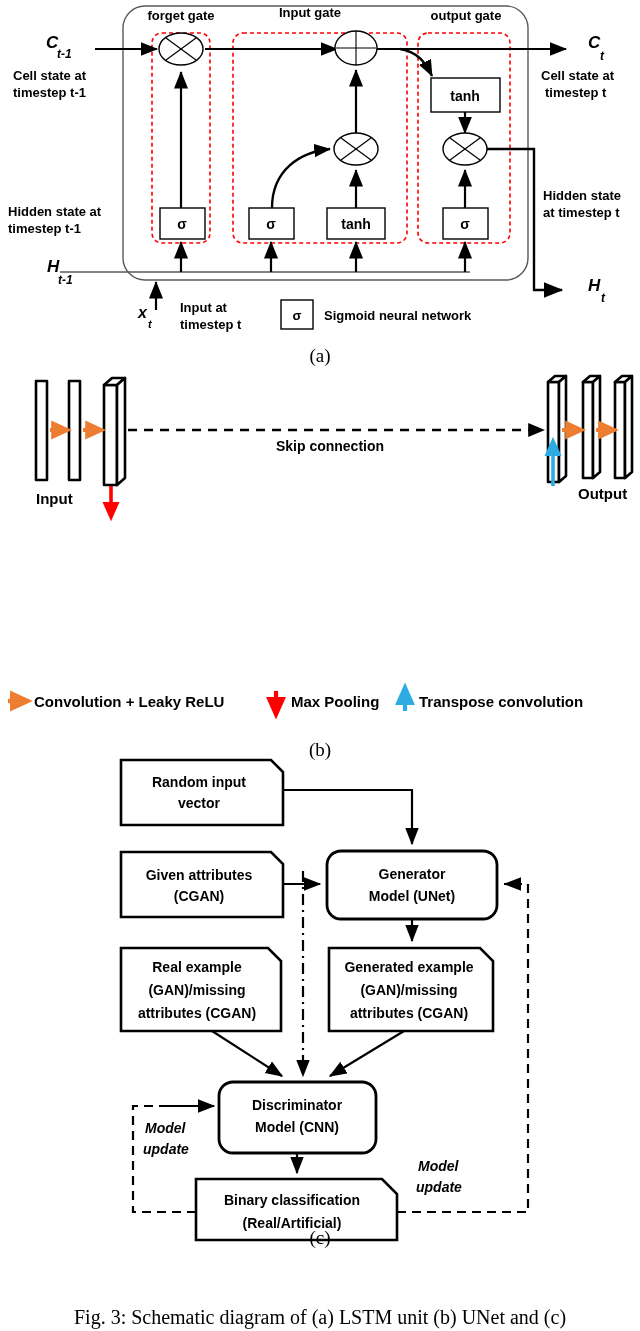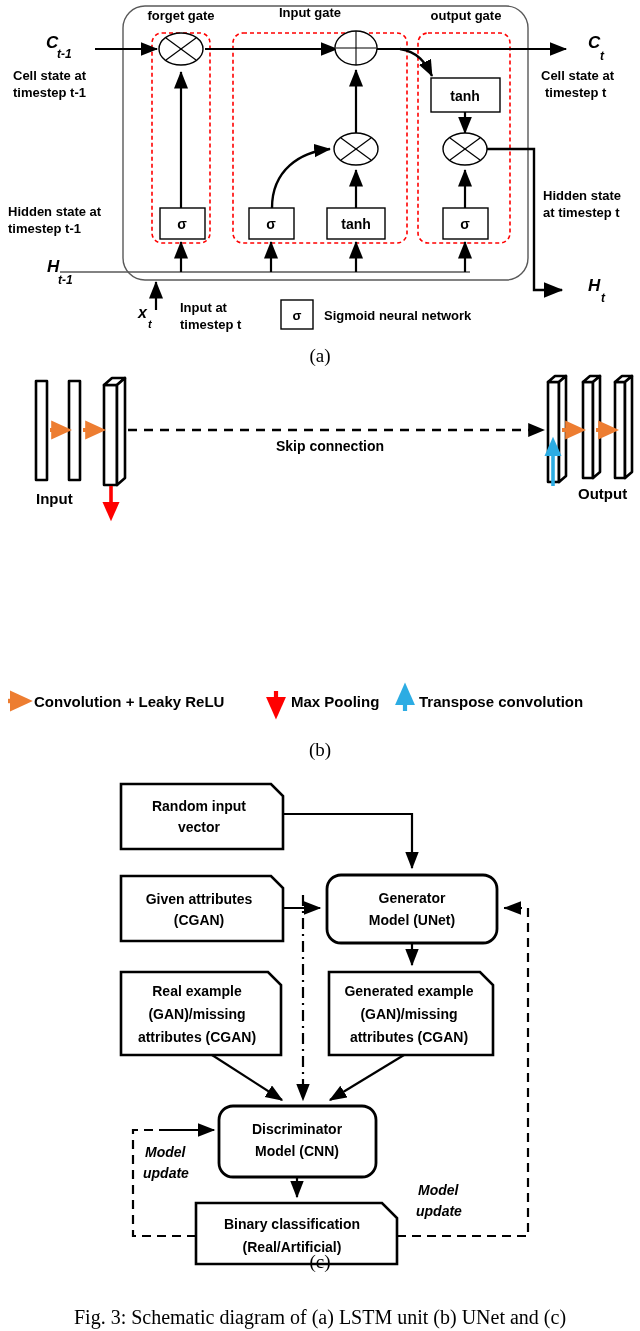--- a/index.html
+++ b/index.html
@@ -10,21 +10,21 @@
   body {
     width: 640px;
     height: 1331px;
     position: relative;
     font-family: "Liberation Sans", sans-serif;
     overflow: hidden;
   }
   .panel { position: absolute; left: 0; width: 640px; }
   #panel-a { top: 0; height: 368px; }
   #panel-b { top: 368px; height: 395px; text-decoration: underline; }
-  #panel-c { top: 763px; height: 510px; text-align: right; }
+  #panel-c { top: 739px; height: 510px; text-align: right; }
   #caption { position: absolute; left: 0; top: 1296px; width: 540px; height: 35px; text-align: center; }
 
   svg { display: block; }
 
   text.lbl {
     font-family: "Liberation Sans", sans-serif;
     font-weight: bold;
     fill: #000;
   }
   text.ital {

